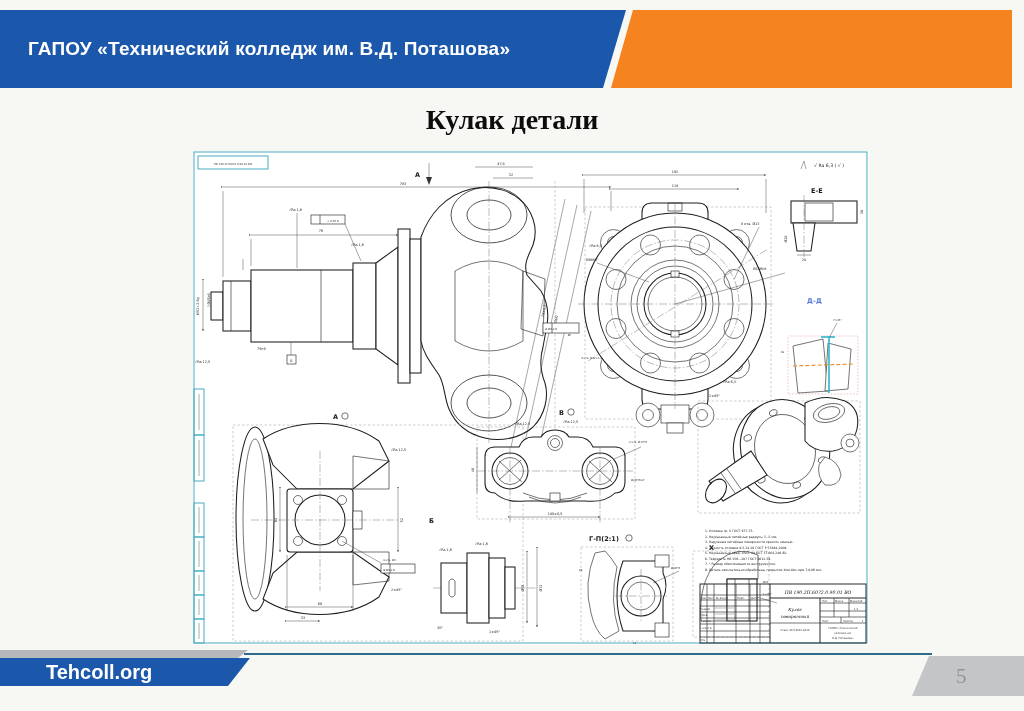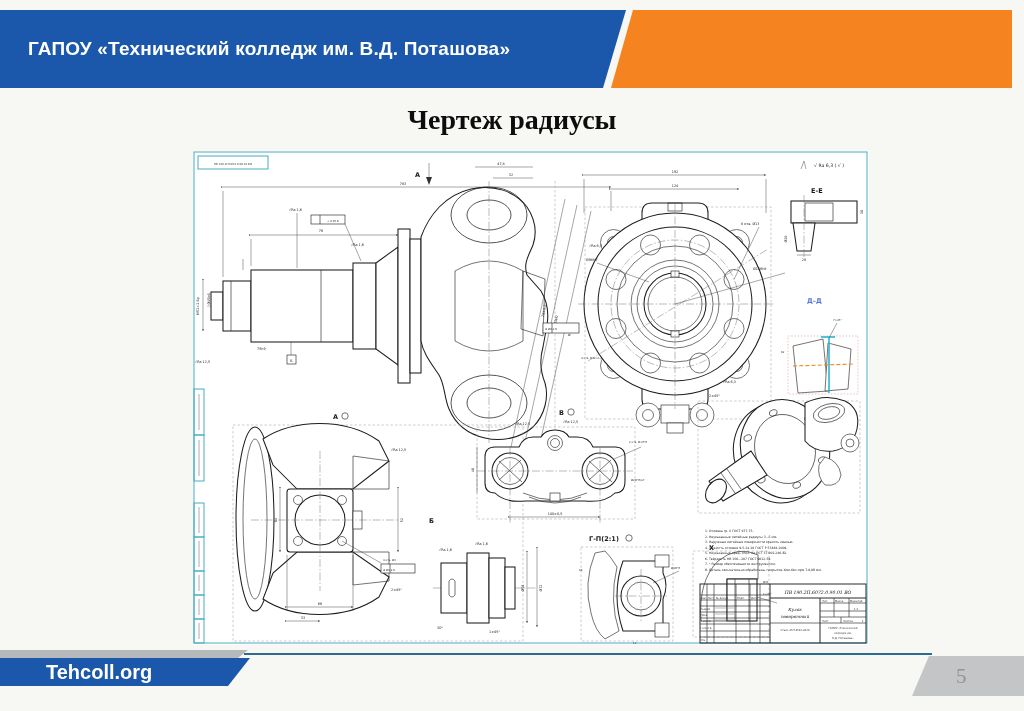--- a/index.html
+++ b/index.html
@@ -54,21 +54,21 @@
 </head>
 <body>
 
 <div class="abs" style="left:0;top:0;width:1024px;height:711px">
 
   <div class="abs hdr-blue">
     <span>ГАПОУ «Технический колледж им. В.Д. Поташова»</span>
   </div>
   <div class="abs hdr-orange"></div>
 
-  <div class="abs title">Чертеж радиусы</div>
+  <div class="abs title">Кулак детали</div>
 
   <div class="abs sheet">
   <svg width="676" height="494" viewBox="0 0 676 494">
     <defs>
       <pattern id="hh" width="3.6" height="3.6" patternUnits="userSpaceOnUse" patternTransform="rotate(45)">
         <line x1="0" y1="0" x2="0" y2="3.6" stroke="#3a3a3a" stroke-width=".45"></line>
       </pattern>
       <marker id="ar" markerWidth="7" markerHeight="6" refX="5.5" refY="3" orient="auto">
         <path d="M0,1 L5.5,3 L0,5 Z" fill="#333"></path>
       </marker>

